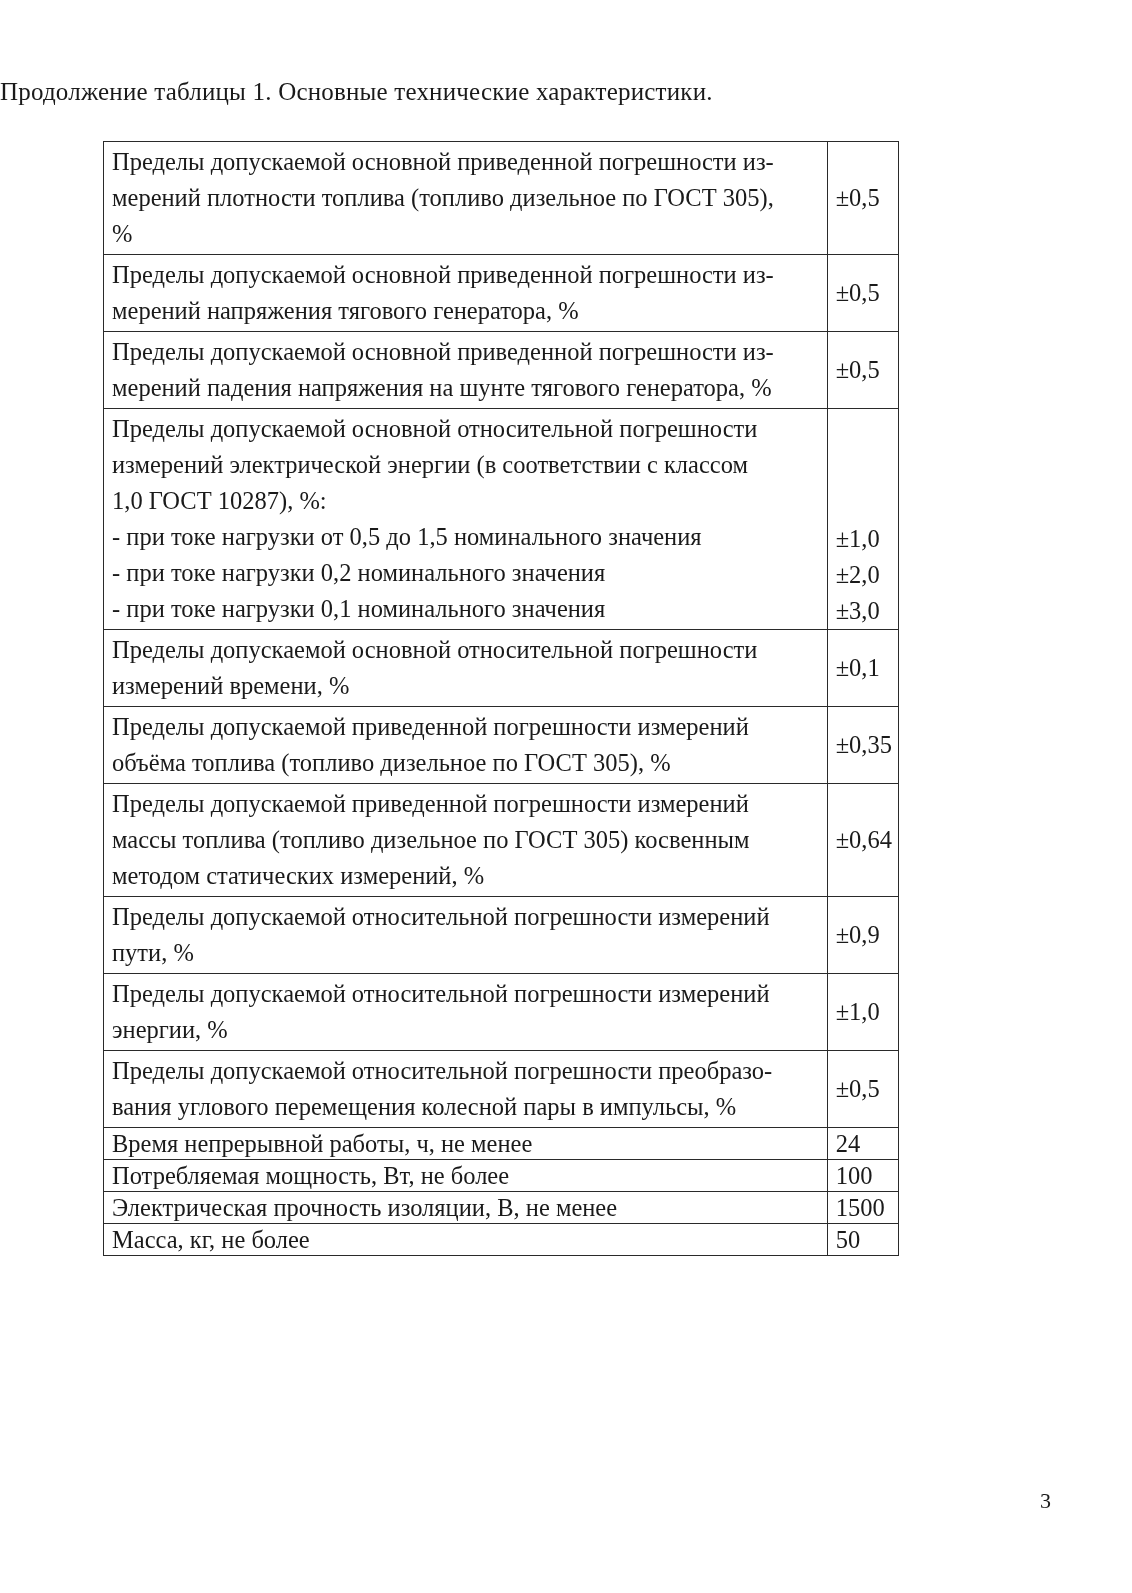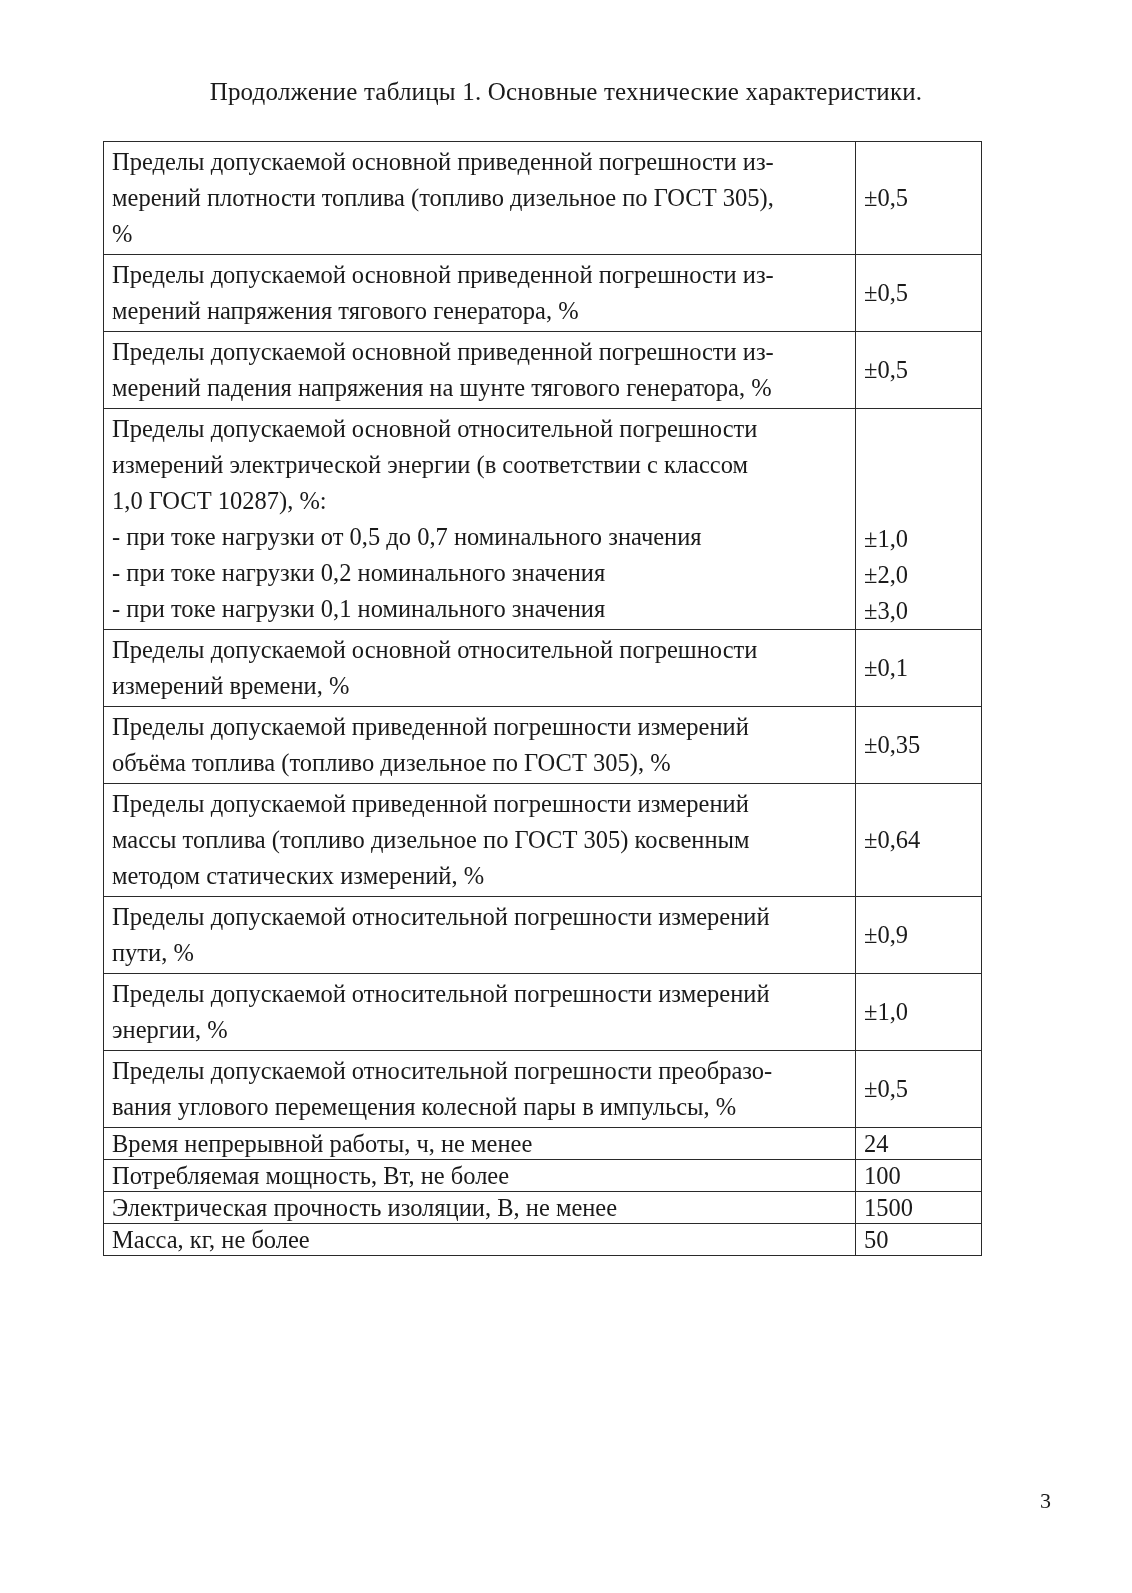--- a/index.html
+++ b/index.html
@@ -13,29 +13,28 @@
       position: relative;
       overflow: hidden;
       font-family: "Liberation Serif", "DejaVu Serif", serif;
       color: #1a1a1a;
     }
     .caption {
       position: absolute;
       top: 78px;
       left: 0;
       width: 1132px;
-      text-align: center;
       font-size: 25px;
       letter-spacing: 0.2px;
     }
     table.spec {
       position: absolute;
       top: 141px;
       left: 103px;
-      width: 879px;
+      width: 796px;
       border-collapse: collapse;
       font-size: 24.5px;
       line-height: 36px;
     }
     table.spec td {
       border: 1.5px solid #2a2a2a;
       vertical-align: middle;
       padding: 0 6px 0 8px;
     }
     td.param {
@@ -87,21 +86,21 @@
         <span class="line">мерений падения напряжения на шунте тягового генератора, %</span>
       </td>
       <td class="value">±0,5</td>
     </tr>
 
     <tr class="tall">
       <td class="param">
         <span class="line">Пределы допускаемой основной относительной погрешности</span>
         <span class="line">измерений электрической энергии (в соответствии с классом</span>
         <span class="line">1,0 ГОСТ 10287), %:</span>
-        <span class="line">-  при токе нагрузки от 0,5 до 0,7 номинального значения</span>
+        <span class="line">-  при токе нагрузки от 0,5 до 1,5 номинального значения</span>
         <span class="line">-  при токе нагрузки 0,2 номинального значения</span>
         <span class="line">-  при токе нагрузки 0,1 номинального значения</span>
       </td>
       <td class="value sub-values" style="vertical-align: bottom;">
         <span class="v">±1,0</span>
         <span class="v">±2,0</span>
         <span class="v">±3,0</span>
       </td>
     </tr>
 

